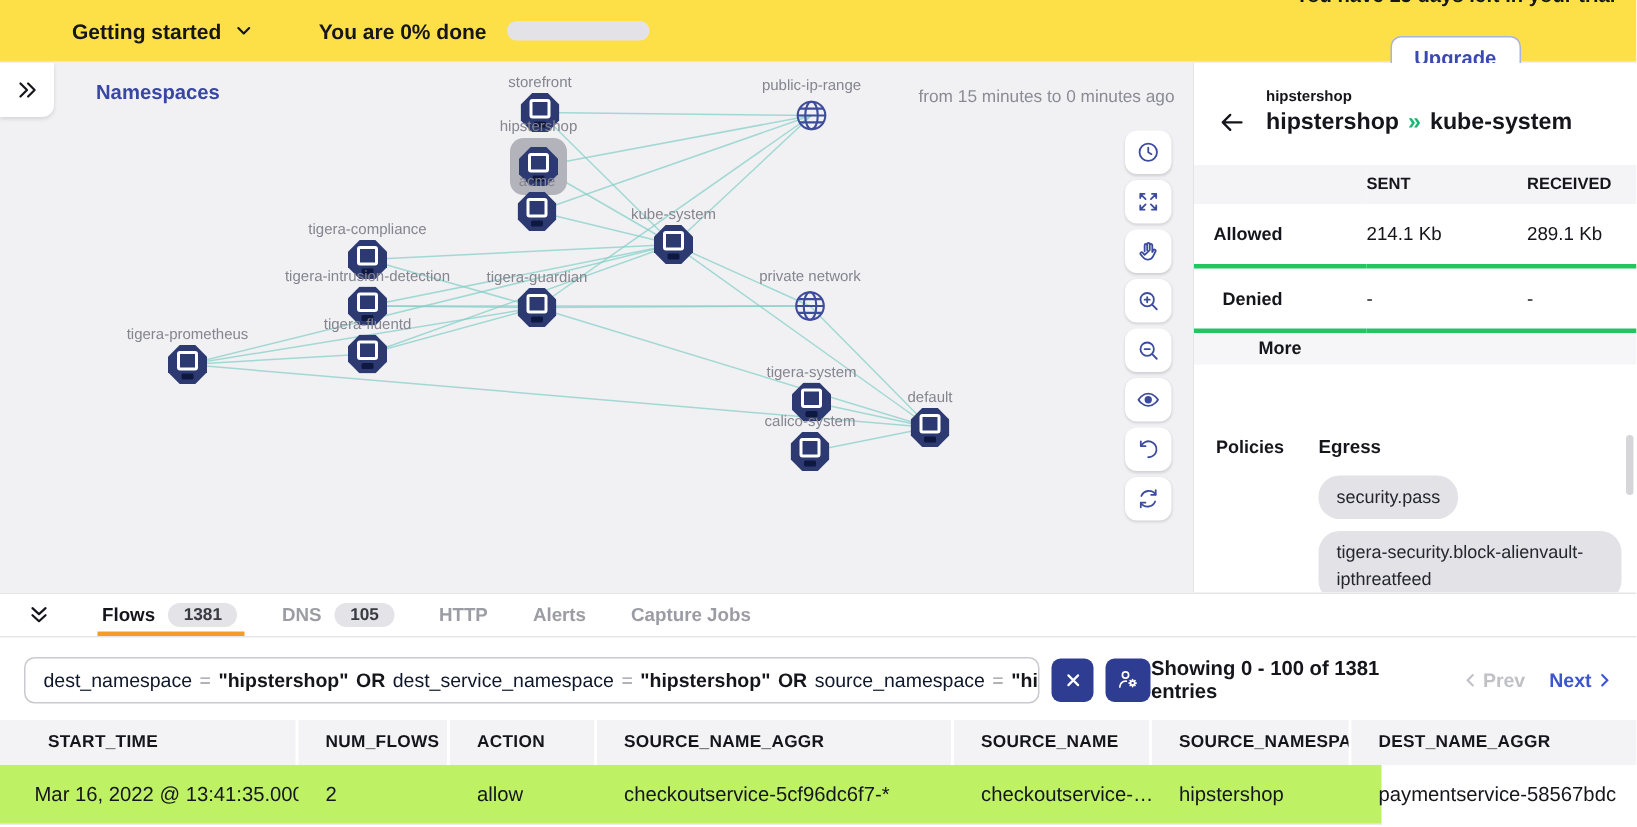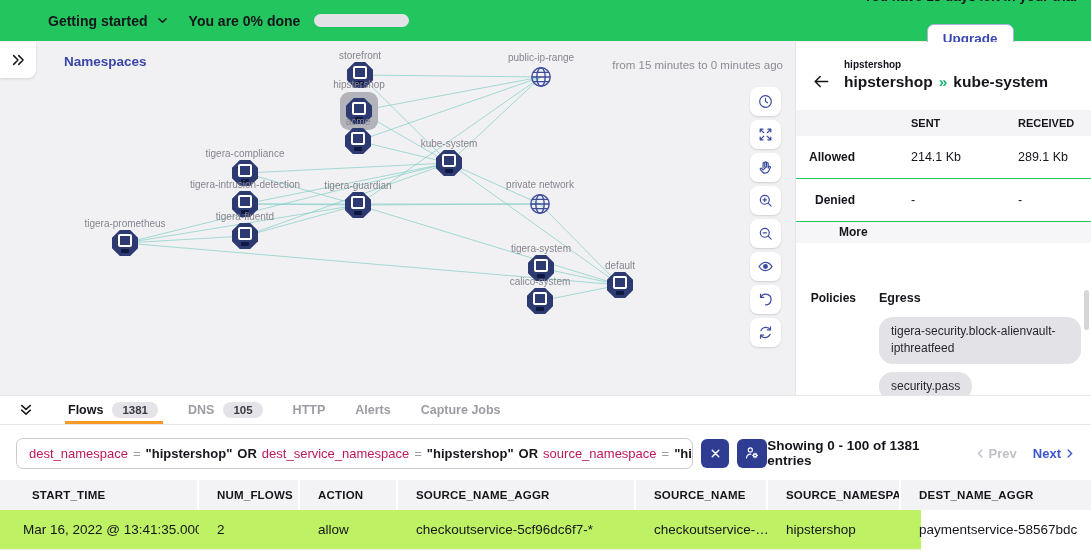--- a/index.html
+++ b/index.html
@@ -1,25 +1,25 @@
 <!DOCTYPE html>
 <html><head>
 <meta charset="utf-8">
 <style>
   * { margin:0; padding:0; box-sizing:border-box; }
   html,body { width:1091px; height:551px; overflow:hidden; background:#fff;
     font-family:"Liberation Sans", sans-serif; color:#15151c; }
   .app { position:relative; width:1091px; height:551px; }
 
   
-  .topbar { position:absolute; top:0; left:0; width:1091px; height:42px; background:#22c55e;
+  .topbar { position:absolute; top:0; left:0; width:1091px; height:42px; background:#fde047;
     border-bottom:1px solid #efeff2; display:flex; align-items:center; padding:0 14px 0 48px; }
   .gs { display:flex; align-items:center; gap:8px; cursor:pointer; }
   .gs-label { font-size:14px; font-weight:700; }
-  .done-label { font-size:14px; font-weight:700; margin-left:20px; }
+  .done-label { font-size:14px; font-weight:700; margin-left:44px; }
   .pbar { width:95px; height:13px; border-radius:7px; background:#e3e3e7; margin-left:14px; overflow:hidden; }
   .pfill { height:100%; width:0%; background:#34c38f; }
   .tb-right { margin-left:auto; display:flex; align-items:center; gap:20px;flex-direction:column; }
   .trial-label { font-size:13.5px; font-weight:700; }
   .upgrade { background:#fff; border:1.5px solid #aab3e0; border-radius:7px; color:#3a49b4;
     font-size:13.5px; font-weight:700; padding:6px 15px; cursor:pointer; font-family:inherit; }
 
   
   .graph-panel { position:absolute; top:42px; left:0; width:795px; height:353px; background:#f1f1f4; overflow:hidden; }
   .collapse-btn { position:absolute; top:0; left:0; width:36px; height:36px; background:#fff; border:none;
@@ -50,21 +50,21 @@
   
   .details { position:absolute; top:42px; left:795px; width:296px; height:353px; background:#fff;
     border-left:1px solid #e4e4e7; overflow:hidden; }
   .dp-context { position:absolute; top:17px; left:48px; font-size:10px; font-weight:700; }
   .back-btn { position:absolute; top:30px; left:14px; width:22px; height:22px; background:none; border:none; cursor:pointer; }
   .dp-title { position:absolute; top:31px; left:48px; font-size:15.5px; font-weight:700; white-space:nowrap; }
   .dp-sep { color:#1db573; margin:0 6px; }
   .dp-stats { position:absolute; top:68px; left:0; width:296px; }
   .stats-grid { display:grid; grid-template-columns:115px 107px 74px; }
   .stats-head { background:#f4f4f6; height:26px; line-height:26px; font-size:11px; font-weight:700; }
-  .sc { display:flex; align-items:center; font-size:12.5px; border-bottom:1px solid #22c55e; height:43px; }
+  .sc { display:flex; align-items:center; font-size:12.5px; border-bottom:3px solid #22c55e; height:43px; }
   .sc.lab { justify-content:flex-end; padding-right:56px; font-weight:700; font-size:12px; }
   .dp-more { position:absolute; top:180px; left:0; width:296px; height:21px; background:#f6f6f8;
     font-size:12px; font-weight:700; line-height:21px; padding-left:43px; }
   .dp-proto { position:absolute; top:216px; left:0; width:296px; display:grid; grid-template-columns:83px 1fr; column-gap:0; }
   .dp-lab { text-align:right; padding-right:23px; font-size:12px; font-weight:700; line-height:20px; }
   .dp-val { font-size:12.5px; line-height:20px; }
   .dp-policies { position:absolute; top:246px; left:0; width:296px; display:grid; grid-template-columns:83px 1fr; }
   .pills { display:flex; flex-direction:column; align-items:flex-start; gap:8px; margin-top:9px; padding-right:10px; }
   .pill { background:#e2e2e7; border-radius:14px; padding:6px 12px; font-size:12px; color:#26262e;
     max-width:202px; line-height:1.45; }
@@ -79,21 +79,21 @@
   .tab.active { color:#15151c; }
   .tab.active::after { content:""; position:absolute; left:-3px; right:-5px; bottom:0; height:3px; background:#f79b28; }
   .badge { background:#e3e3e8; border-radius:10px; padding:2px 10px; font-size:11.5px; font-weight:700; color:#3a3a42; }
 
   
   .filterrow { position:absolute; top:426px; left:0; width:1091px; height:54px; background:#fff;
     display:flex; align-items:center; padding:0 16px; }
   .query { width:701px; height:31px; border:1.5px solid #c9cad1; border-radius:7px; display:flex;
     align-items:center; gap:5px; padding:0 10px 0 12px; overflow:hidden; white-space:nowrap; cursor:text; }
   .tok { font-size:13px; font-weight:700; }
-  .tok.field { color:#be185d; font-weight:500; }
+  .tok.field { color:#0f172a; font-weight:500; }
   .tok.op { color:#9b9ba3; font-weight:500; }
   .sqbtn { width:29px; height:29px; background:#2e3c92; border:none; border-radius:6px; cursor:pointer;
     display:flex; align-items:center; justify-content:center; margin-left:8px; }
   .showing { margin-left:auto; font-size:13.5px; font-weight:700; }
   .pager { display:flex; align-items:center; gap:16px; margin-left:14px; }
   .prev { display:flex; align-items:center; gap:3px; font-size:13px; font-weight:700; color:#c0c0c7; cursor:default; }
   .next { display:flex; align-items:center; gap:3px; font-size:13px; font-weight:700; color:#3c55cf; cursor:pointer; }
 
   
   .thead, .trow { position:absolute; left:0; width:921px; display:grid;
@@ -305,22 +305,22 @@
         <div class="sc">-</div>
         <div class="sc">-</div>
       </div>
     </div>
     <div class="dp-more">More</div>
     <div class="dp-policies">
       <div class="dp-lab">Policies</div>
       <div>
         <div class="dp-val" style="font-weight:700">Egress</div>
         <div class="pills">
+          <span class="pill">security.pass</span>
           <span class="pill">tigera-security.block-alienvault-ipthreatfeed</span>
-          <span class="pill">security.pass</span>
 
         </div>
       </div>
     </div>
     <div class="dp-scroll"></div>
   </aside>
 
   <nav class="tabsrow">
     <button class="tabs-collapse">
       <svg class="ico" width="16" height="15" viewBox="0 0 22 20">

